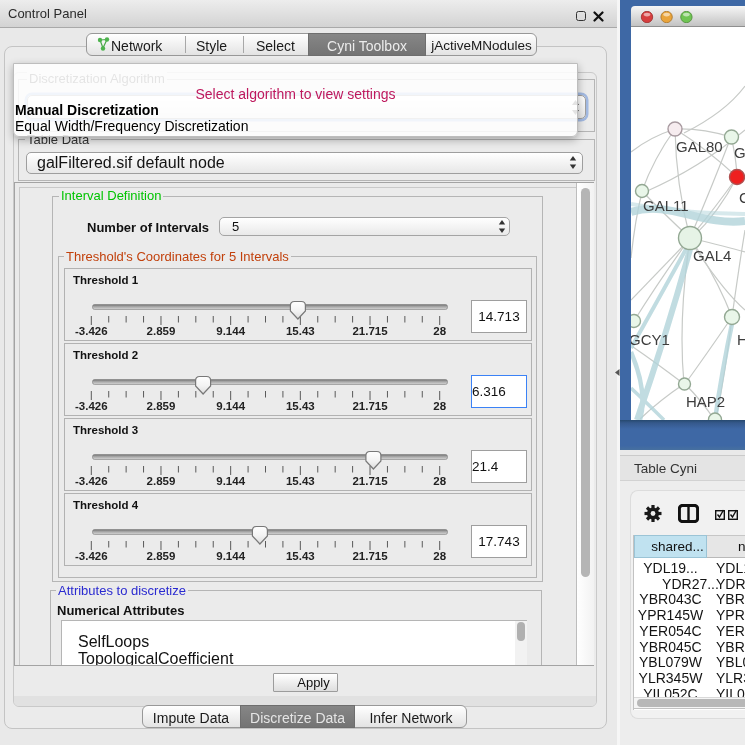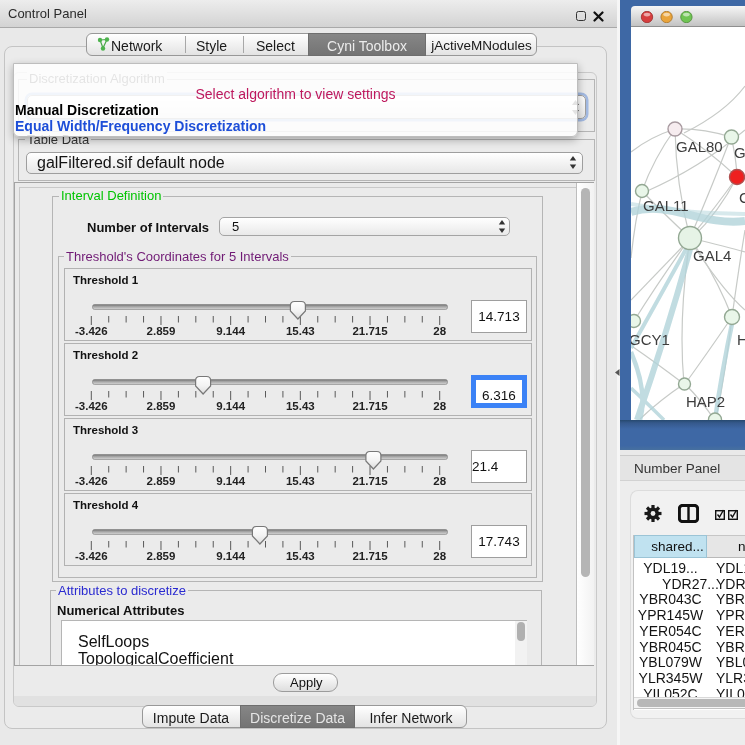--- a/index.html
+++ b/index.html
@@ -71,21 +71,21 @@
     <div class="abs glabel" style="left:45px;top:6px;color:#00c400;">Interval Definition</div>
     <div class="abs" style="left:73px;top:37px;font-size:13px;font-weight:bold;color:#111;">Number of Intervals</div>
     <div class="abs" style="left:205px;top:34px;width:291px;height:19px;border-radius:5px;border:1px solid #a4a4a4;background:linear-gradient(#ffffff,#e9e9e9);box-sizing:border-box;"></div>
     <div class="abs" style="left:218px;top:36px;font-size:13px;color:#111;">5</div>
     <svg class="abs" style="left:484px;top:37px;" width="8" height="13">
         <path d="M4,0 L7.2,4.5 L0.8,4.5 Z" fill="#333"></path>
         <path d="M4,13 L7.2,8.5 L0.8,8.5 Z" fill="#333"></path>
       </svg>
 
     <div class="abs etched" style="left:44px;top:73px;width:477px;height:320px;"></div>
-    <div class="abs glabel" style="left:50px;top:67px;color:#701a75;">Threshold's Coordinates for 5 Intervals</div>
+    <div class="abs glabel" style="left:50px;top:67px;color:#c2410c;">Threshold's Coordinates for 5 Intervals</div>
     <div id="panels">
         <div style="position:absolute;left:50px;top:85px;width:468px;height:73px;border:1px solid #b2b2b2;box-sizing:border-box;">
           <div style="position:absolute;left:8px;top:5px;font-size:11.5px;font-weight:bold;color:#111;">Threshold 1</div>
           <svg width="466" height="71" style="position:absolute;left:0;top:0;">
             <defs>
               <linearGradient id="tg1" x1="0" y1="0" x2="0" y2="1">
                 <stop offset="0" stop-color="#ffffff"></stop>
                 <stop offset="0.55" stop-color="#f2f2f2"></stop>
                 <stop offset="1" stop-color="#dcdcdc"></stop>
               </linearGradient>
@@ -169,21 +169,21 @@
             <text x="26.3" y="65.5" text-anchor="middle" font-size="11.5" font-weight="bold" fill="#222" font-family="Liberation Sans, sans-serif">-3.426</text>
             <text x="95.98" y="65.5" text-anchor="middle" font-size="11.5" font-weight="bold" fill="#222" font-family="Liberation Sans, sans-serif">2.859</text>
             <text x="165.66000000000003" y="65.5" text-anchor="middle" font-size="11.5" font-weight="bold" fill="#222" font-family="Liberation Sans, sans-serif">9.144</text>
             <text x="235.34000000000003" y="65.5" text-anchor="middle" font-size="11.5" font-weight="bold" fill="#222" font-family="Liberation Sans, sans-serif">15.43</text>
             <text x="305.02000000000004" y="65.5" text-anchor="middle" font-size="11.5" font-weight="bold" fill="#222" font-family="Liberation Sans, sans-serif">21.715</text>
             <text x="374.70000000000005" y="65.5" text-anchor="middle" font-size="11.5" font-weight="bold" fill="#222" font-family="Liberation Sans, sans-serif">28</text>
             <g transform="translate(129.6,31.5)">
               <path d="M1,5 Q1,1 5,1 L12,1 Q16,1 16,5 L16,10.5 L8.5,18.5 L1,10.5 Z" fill="url(#tg2)" stroke="#787878" stroke-width="1.2"></path>
             </g>
           </svg>
-          <div style="position:absolute;left:406px;top:31px;width:56px;height:33px;border:5px solid #3b82f6;background:#fff;box-sizing:border-box;text-align:center;line-height:31px;font-size:13.5px;color:#111;">6.316</div>
+          <div style="position:absolute;left:406px;top:31px;width:56px;height:33px;border:1px solid #3b82f6;background:#fff;box-sizing:border-box;line-height:31px;font-size:13.5px;color:#111;">6.316</div>
         </div>
         <div style="position:absolute;left:50px;top:235px;width:468px;height:73px;border:1px solid #b2b2b2;box-sizing:border-box;">
           <div style="position:absolute;left:8px;top:5px;font-size:11.5px;font-weight:bold;color:#111;">Threshold 3</div>
           <svg width="466" height="71" style="position:absolute;left:0;top:0;">
             <defs>
               <linearGradient id="tg3" x1="0" y1="0" x2="0" y2="1">
                 <stop offset="0" stop-color="#ffffff"></stop>
                 <stop offset="0.55" stop-color="#f2f2f2"></stop>
                 <stop offset="1" stop-color="#dcdcdc"></stop>
               </linearGradient>
@@ -283,32 +283,32 @@
     <div class="abs" style="left:43px;top:408px;font-size:13px;font-weight:bold;color:#111;margin-top:12px;">Numerical Attributes</div>
     <div class="abs" style="left:47px;top:437px;width:466px;height:60px;background:#fff;border:1px solid #b5b5b5;box-sizing:border-box;"></div>
     <div class="abs" style="left:501px;top:438px;width:12px;height:58px;background:#f2f2f2;"></div>
     <div class="abs" style="left:503px;top:438.5px;width:8px;height:19px;background:#b0b0b0;border-radius:4px;"></div>
     <div class="abs" style="left:64px;top:450px;font-size:16px;color:#111;line-height:17px;">SelfLoops<br>TopologicalCoefficient<br>BetweennessCentrality</div>
   </div>
 
   <div class="abs" style="left:576px;top:183px;width:18px;height:482px;background:linear-gradient(to right,#ffffff,#f2f2f2);border-left:1px solid #bdbdbd;box-sizing:border-box;"></div>
   <div class="abs" style="left:581px;top:188px;width:9px;height:389px;background:#b5b5b5;border-radius:4.5px;"></div>
 
-  <div class="abs" style="left:273px;top:673px;width:65px;height:19px;border:1px solid #9c9c9c;border-radius:9px;background:linear-gradient(#ffffff,#dedede);box-sizing:border-box;font-size:13px;color:#111;line-height:17px;padding-left:16px;">Apply</div>
+  <div class="abs" style="left:273px;top:673px;width:65px;height:19px;border:1px solid #9c9c9c;border-radius:1px;background:linear-gradient(#ffffff,#dedede);box-sizing:border-box;text-align:center;font-size:13px;color:#111;line-height:17px;padding-left:16px;">Apply</div>
 
   <div class="abs" style="left:142px;top:705px;width:325px;height:23px;border:1px solid #989898;border-radius:6px;background:linear-gradient(#ffffff,#e3e3e3);box-sizing:border-box;"></div>
   <div class="abs" style="left:240px;top:705px;width:115px;height:23px;background:linear-gradient(#868686,#747474);border:1px solid #6e6e6e;box-sizing:border-box;"></div>
   <div class="abs" style="left:142px;top:710px;width:98px;text-align:center;font-size:14px;color:#1a1a1a;">Impute Data</div>
   <div class="abs" style="left:240px;top:710px;width:115px;text-align:center;font-size:14px;color:#e5e5e5;">Discretize Data</div>
   <div class="abs" style="left:355px;top:710px;width:112px;text-align:center;font-size:14px;color:#1a1a1a;">Infer Network</div>
 
   <div class="abs" style="left:13px;top:63px;width:565px;height:74px;background:rgba(255,255,255,0.85);border:1px solid #bdbdbd;border-radius:0 0 6px 6px;box-shadow:0 3px 8px rgba(0,0,0,0.30);box-sizing:border-box;"></div>
   <div class="abs" style="left:13px;top:86px;width:565px;text-align:center;font-size:14px;color:#be185d;">Select algorithm to view settings</div>
   <div class="abs" style="left:15px;top:102px;font-size:14px;font-weight:bold;color:#000;">Manual Discretization</div>
-  <div class="abs" style="left:15px;top:118px;font-size:14px;color:#1d4ed8;font-weight:bold;">Equal Width/Frequency Discretization</div>
+  <div class="abs" style="left:15px;top:118px;font-size:14px;color:#000000;">Equal Width/Frequency Discretization</div>
 
   <div class="abs" style="left:620px;top:0;width:125px;height:450px;background:#3e68a5;"></div>
   <div class="abs" style="left:631px;top:6px;width:114px;height:21px;background:linear-gradient(#f6f6f6,#c3c3c3);border-bottom:1px solid #8f8f8f;border-top-left-radius:4px;box-sizing:border-box;"></div>
   <svg class="abs" style="left:636px;top:11px;" width="60" height="12">
     <circle cx="11" cy="6" r="5.7" fill="#d63e3e" stroke="#9c2c2c" stroke-width="0.8"></circle>
     <ellipse cx="11" cy="3.6" rx="3.4" ry="1.8" fill="rgba(255,255,255,0.55)"></ellipse>
     <circle cx="30.6" cy="6" r="5.7" fill="#e9a43b" stroke="#a8742a" stroke-width="0.8"></circle>
     <ellipse cx="30.6" cy="3.6" rx="3.4" ry="1.8" fill="rgba(255,255,255,0.55)"></ellipse>
     <circle cx="50.4" cy="6" r="5.7" fill="#6fc453" stroke="#4c8a39" stroke-width="0.8"></circle>
     <ellipse cx="50.4" cy="3.6" rx="3.4" ry="1.8" fill="rgba(255,255,255,0.55)"></ellipse>
@@ -380,21 +380,21 @@
           <text x="629" y="345">GCY1</text>
           <text x="737" y="345">HI</text>
           <text x="686" y="407">HAP2</text>
         </g>
       </g>
     </svg>
   </div>
 
   <div class="abs" style="left:620px;top:450px;width:125px;height:5px;background:#e9e9e9;"></div>
   <div class="abs" style="left:620px;top:455px;width:125px;height:26px;background:#e4e4e4;border-top:1px solid #cacaca;border-bottom:1px solid #d2d2d2;box-sizing:border-box;"></div>
-  <div class="abs" style="left:634px;top:461px;font-size:13.5px;color:#333;">Number Panel</div>
+  <div class="abs" style="left:634px;top:461px;font-size:13.5px;color:#333;">Table Cyni</div>
   <div class="abs" style="left:620px;top:481px;width:125px;height:264px;background:#ededed;"></div>
 
   <div class="abs" style="left:630px;top:490px;width:115px;height:229px;background:#f1f1f1;border:1px solid #dcdcdc;border-radius:8px 0 0 8px;border-right:none;box-sizing:border-box;"></div>
 
   <svg class="abs" style="left:644px;top:504px;" width="18" height="19" viewBox="0 0 18 19">
     <g stroke="#1a1a1a" stroke-width="3.2">
       <line x1="9" y1="1" x2="9" y2="18"></line>
       <line x1="0.5" y1="9.5" x2="17.5" y2="9.5"></line>
       <line x1="3" y1="3.5" x2="15" y2="15.5"></line>
       <line x1="15" y1="3.5" x2="3" y2="15.5"></line>

